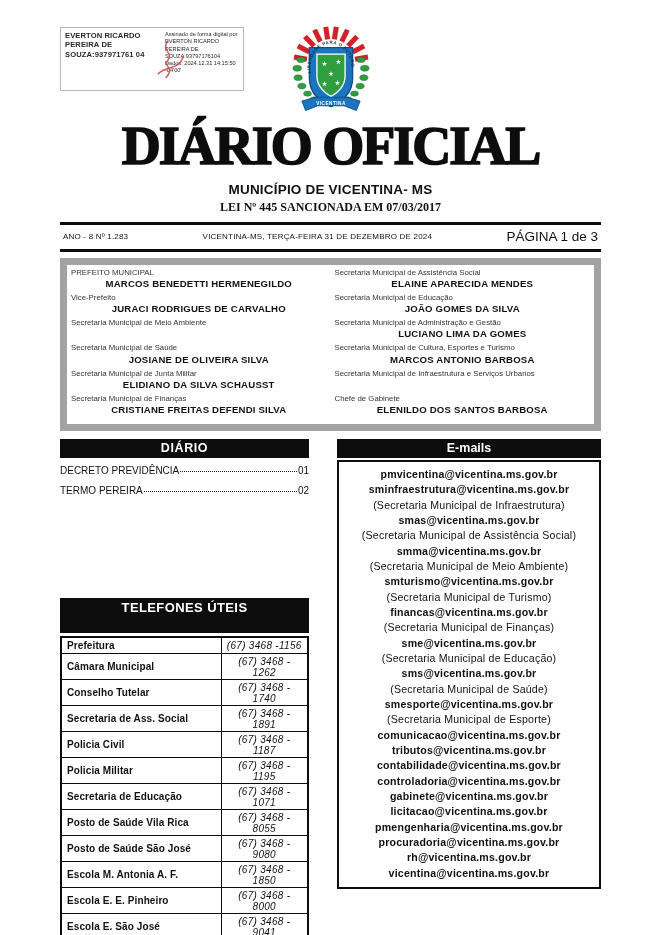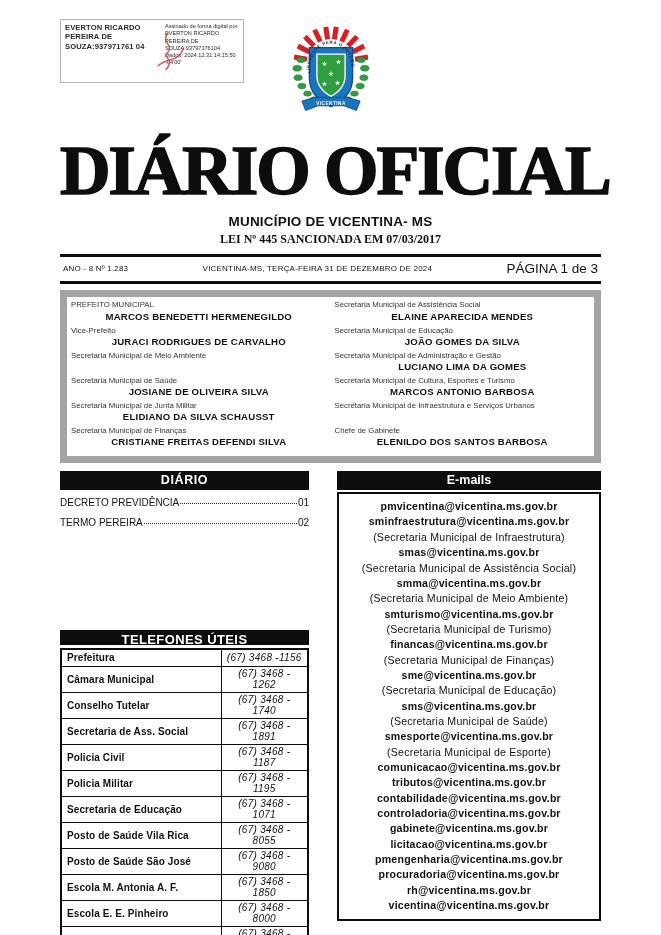--- a/index.html
+++ b/index.html
@@ -6,35 +6,35 @@
   html,body { background:#888; }
   body { font-family:"Liberation Sans", sans-serif; color:#111; }
   .page {
     position:relative; width:661px; height:935px; background:#fff;
     margin:0 auto; overflow:hidden;
   }
   .content { position:absolute; left:60px; top:0; width:541px; }
 
   
   .sig-box {
-    position:absolute; left:0px; top:19px; width:184px; height:64px;
+    position:absolute; left:0px; top:27px; width:184px; height:64px;
     border:1px solid #b5b5b5; display:flex; padding:3px 4px; gap:4px;
     background:#fff; z-index:3;
   }
   .sig-left { width:96px; font-size:7.6px; line-height:1.25; color:#2a2a2a; font-weight:bold; letter-spacing:.1px; }
   .sig-right { flex:1; font-size:5.6px; line-height:1.3; color:#2a2a2a; }
   .sig-scribble { position:absolute; left:78px; top:8px; width:58px; height:52px; opacity:.85; pointer-events:none; }
 
   
   .masthead { text-align:center; padding-top:26px; }
   .coat { display:block; margin:0 auto; }
   .gazette-title {
     font-family:"Liberation Serif", serif; font-weight:bold;
-    font-size:70px; line-height:1.02; letter-spacing:-2px; color:#0d0d0d;
-    -webkit-text-stroke:1.6px #0d0d0d; margin-top:17px; white-space:nowrap;
+    font-size:54px; line-height:1.02; letter-spacing:-2px; color:#0d0d0d;
+    -webkit-text-stroke:1.6px #0d0d0d; margin-top:1px; white-space:nowrap;
   }
   .muni { font-size:13.5px; font-weight:bold; letter-spacing:.2px; margin-top:8px; }
   .law  { font-family:"Liberation Serif", serif; font-size:12px; font-weight:bold; margin-top:3px; }
 
   .rule3 { height:3px; background:#0d0d0d; margin-top:7px; }
   .edition-bar { display:flex; align-items:center; justify-content:space-between; padding:4px 3px 5px 3px; }
   .ed-left  { font-size:8px; letter-spacing:.2px; }
   .ed-center{ font-size:8px; letter-spacing:.2px; }
   .ed-right { font-size:13.5px; }
   .rule2 { height:3px; background:#0d0d0d; }
@@ -50,21 +50,21 @@
   .main-cols { display:flex; justify-content:space-between; margin-top:8px; }
   .left-col  { width:249px; }
   .right-col { width:264px; }
 
   .black-bar { background:#0d0d0d; color:#fff; text-align:center; font-weight:bold; }
   .sum-bar   { height:19px; font-size:12.5px; line-height:19px; letter-spacing:.6px; }
   .sum-items { margin-top:7px; }
   .sum-item  { display:flex; align-items:baseline; font-size:10px; height:20px; }
   .sum-dots  { flex:1; border-bottom:1.6px dotted #222; margin:0 1px; transform:translateY(-2px); }
   .phones    { margin-top:93px; }
-  .tel-bar   { height:15px; font-size:13px; line-height:19px; letter-spacing:.4px; }
+  .tel-bar   { height:35px; font-size:13px; line-height:19px; letter-spacing:.4px; }
   .tel-table { width:100%; border-collapse:collapse; margin-top:3px; border:2px solid #0d0d0d; }
   .tel-table td { border:1.6px solid #0d0d0d; font-size:10px; padding:1.5px 5px; height:17px; }
   .tel-name  { font-weight:bold; width:160px; letter-spacing:.1px; }
   .tel-num   { font-style:italic; text-align:center; letter-spacing:.3px; }
 
   .em-bar { height:19px; font-size:12.5px; line-height:19px; }
   .em-box { border:2px solid #0d0d0d; margin-top:2px; padding:5px 1px 6px 1px; text-align:center; }
   .email-line { font-size:10.6px; line-height:15.35px; letter-spacing:.2px; }
   .email-line.b { font-weight:bold; }
 </style>

